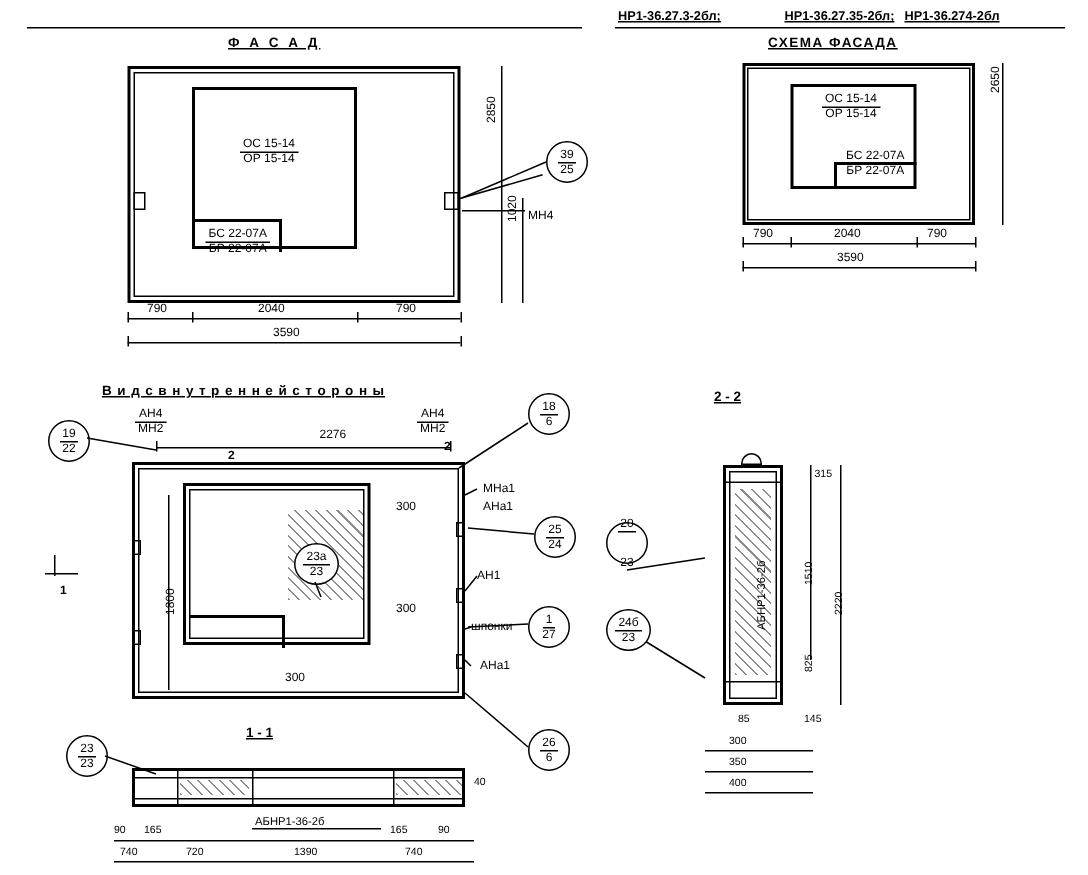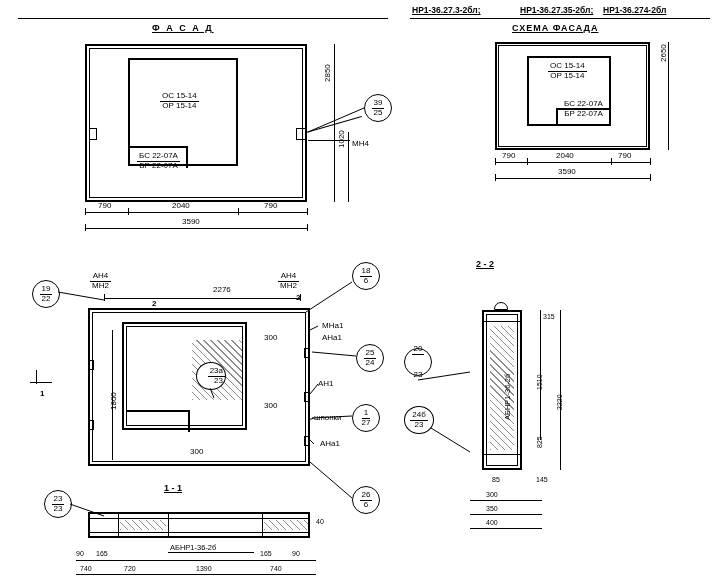--- a/index.html
+++ b/index.html
@@ -31,21 +31,21 @@
   .tick{position:absolute;width:1px;height:7px;background:#000;}
   svg{position:absolute;left:0;top:0;overflow:visible;}
 </style>
 </head>
 <body>
 
 <div class="sheet">
 
 
   <div class="t b u" style="left:412px;top:6px;font-size:8.5px;text-align:center;">НР1-36.27.3-2бл;</div>
-  <div class="t b u" style="left:520px;top:6px;font-size:8.5px;">НР1-36.27.35-2бл;</div>
+  <div class="t b u" style="left:478px;top:6px;font-size:8.5px;padding-left:45px;">НР1-36.27.35-2бл;</div>
   <div class="t b u" style="left:603px;top:6px;font-size:8.5px;">НР1-36.274-2бл</div>
 
   <div class="ln h" style="left:18px;top:18px;width:370px;"></div>
   <div class="ln h" style="left:410px;top:18px;width:300px;"></div>
 
   <div class="t b u" style="left:152px;top:24px;font-size:9px;letter-spacing:2px;">Ф А С А Д</div>
 
   <div class="box2" style="left:85px;top:44px;width:222px;height:158px;"></div>
 
   <div class="box" style="left:89px;top:48px;width:214px;height:150px;"></div>
@@ -123,20 +123,21 @@
   <div class="t" style="left:556px;top:152px;">2040</div>
   <div class="t" style="left:618px;top:152px;">790</div>
   <div class="ln h" style="left:495px;top:178px;width:155px;"></div>
   <div class="tick" style="left:495px;top:174px;"></div>
   <div class="tick" style="left:650px;top:174px;"></div>
   <div class="t" style="left:558px;top:168px;">3590</div>
 
   <div class="ln v" style="left:668px;top:42px;height:108px;"></div>
   <div class="t" style="left:660px;top:62px;transform:rotate(-90deg);transform-origin:left top;">2650</div>
 
+  <div class="t b u" style="left:68px;top:256px;font-size:9px;letter-spacing:.6px;">В и д   с   в н у т р е н н е й   с т о р о н ы</div>
 
   <div class="box2" style="left:88px;top:308px;width:222px;height:158px;"></div>
   <div class="box" style="left:92px;top:312px;width:214px;height:150px;"></div>
 
   <div class="box2" style="left:122px;top:322px;width:125px;height:108px;"></div>
   <div class="box" style="left:126px;top:326px;width:117px;height:100px;"></div>
 
   <div class="ln h2" style="left:126px;top:410px;width:62px;"></div>
   <div class="ln v2" style="left:188px;top:410px;height:22px;"></div>
 
@@ -188,21 +189,21 @@
     <div class="bb">22</div>
   </div>
   <div class="bub" style="left:352px;top:262px;width:26px;height:26px;">
     <div class="bl">18</div>
     <div class="bb">6</div>
   </div>
   <div class="bub" style="left:356px;top:344px;width:26px;height:26px;">
     <div class="bl">25</div>
     <div class="bb">24</div>
   </div>
-  <div class="bub" style="left:196px;top:362px;width:28px;height:26px;align-items:flex-end;">
+  <div class="bub" style="left:196px;top:362px;width:28px;height:26px;">
     <div class="bl">23а</div>
     <div class="bb">23</div>
   </div>
   <div class="bub" style="left:352px;top:404px;width:26px;height:26px;">
     <div class="bl">1</div>
     <div class="bb">27</div>
   </div>
   <div class="bub" style="left:352px;top:486px;width:26px;height:26px;">
     <div class="bl">26</div>
     <div class="bb">6</div>

